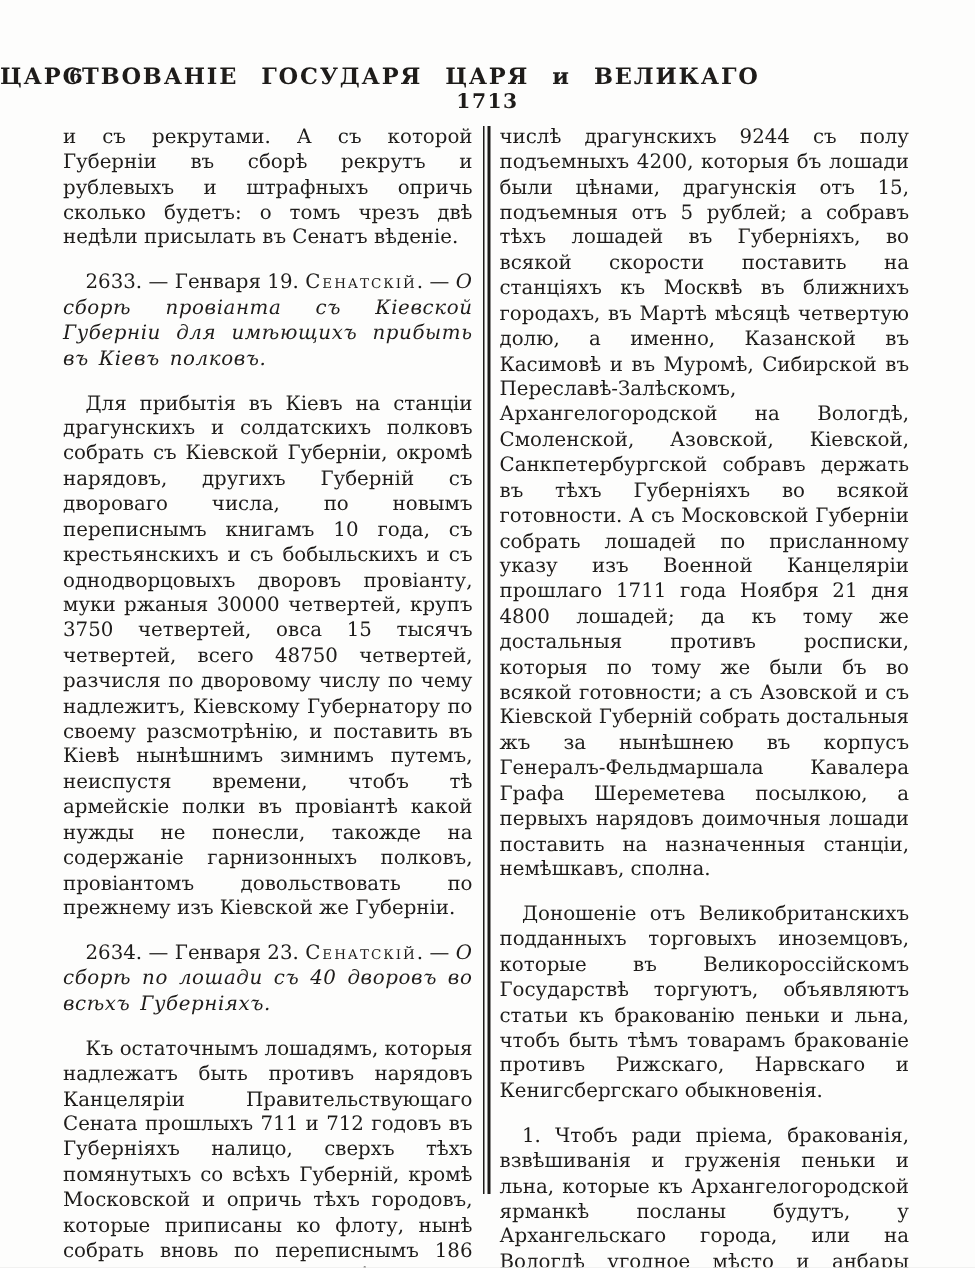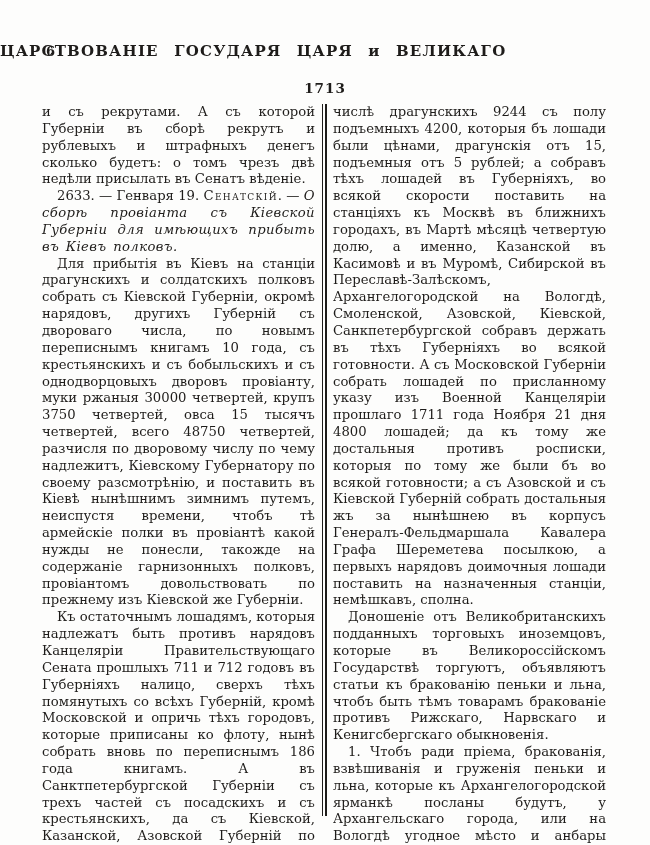--- a/index.html
+++ b/index.html
@@ -25,21 +25,21 @@
     font-size: 15px;
     font-weight: bold;
     letter-spacing: 1.2px;
     word-spacing: 9px;
   }
   .running-year {
     text-align: center;
     font-size: 13.5px;
     font-weight: bold;
     letter-spacing: 1px;
-    margin-top: 20px;
+    margin-top: 0;
   }
   .columns {
     display: flex;
     align-items: stretch;
     margin: 8px 44px 0 42px;
   }
   .col {
     width: 273px;
     font-size: 13.2px;
     line-height: 16.85px;
@@ -52,37 +52,38 @@
     display: flex;
     justify-content: center;
   }
   .divider {
     width: 2px;
     border-left: 1px solid #1e1c1a;
     border-right: 2px solid #1e1c1a;
     height: 712px;
   }
   .para { margin: 0; }
-  .para.indent { text-indent: 15px; }
+  .para.indent { text-indent: 15px; margin-top: 13px; }
   .seg-regular { }
   .seg-smallcaps { font-variant: small-caps; letter-spacing: 1.3px; }
   .seg-italic { font-style: italic; letter-spacing: 0.4px; word-spacing: 2px; }
 </style>
 </head>
 <body>
 
 <div class="page">
   <div class="page-number">6</div>
   <div class="running-head">ЦАРСТВОВАНІЕ ГОСУДАРЯ ЦАРЯ и ВЕЛИКАГО</div>
   <div class="running-year">1713</div>
   <div class="columns">
     <div class="col" id="col-left">
-        <p class="para"><span class="seg-regular">и съ рекрутами. А съ которой Губерніи въ сборѣ рекрутъ и рублевыхъ и штрафныхъ денегъ сколько будетъ: о томъ чрезъ двѣ недѣли присылать въ Сенатъ вѣденіе.</span></p>
+        <p class="para"><span class="seg-regular">и съ рекрутами. А съ которой Губерніи въ сборѣ рекрутъ и рублевыхъ и штрафныхъ опричь сколько будетъ: о томъ чрезъ двѣ недѣли присылать въ Сенатъ вѣденіе.</span></p>
         <p class="para indent"><span class="seg-regular">2633. — Генваря 19. </span><span class="seg-smallcaps">Сенатскій</span><span class="seg-regular">. — </span><span class="seg-italic">О сборѣ провіанта съ Кіевской Губерніи для имѣющихъ прибыть въ Кіевъ полковъ.</span></p>
         <p class="para indent"><span class="seg-regular">Для прибытія въ Кіевъ на станціи драгунскихъ и солдатскихъ полковъ собрать съ Кіевской Губерніи, окромѣ нарядовъ, другихъ Губерній съ двороваго числа, по новымъ переписнымъ книгамъ 10 года, съ крестьянскихъ и съ бобыльскихъ и съ однодворцовыхъ дворовъ провіанту, муки ржаныя 30000 четвертей, крупъ 3750 четвертей, овса 15 тысячъ четвертей, всего 48750 четвертей, разчисля по дворовому числу по чему надлежитъ, Кіевскому Губернатору по своему разсмотрѣнію, и поставить въ Кіевѣ нынѣшнимъ зимнимъ путемъ, неиспустя времени, чтобъ тѣ армейскіе полки въ провіантѣ какой нужды не понесли, такожде на содержаніе гарнизонныхъ полковъ, провіантомъ довольствовать по прежнему изъ Кіевской же Губерніи.</span></p>
+        <p class="para indent"><span class="seg-regular">2634. — Генваря 23. </span><span class="seg-smallcaps">Сенатскій</span><span class="seg-regular">. — </span><span class="seg-italic">О сборѣ по лошади съ 40 дворовъ во всѣхъ Губерніяхъ.</span></p>
         <p class="para indent"><span class="seg-regular">Къ остаточнымъ лошадямъ, которыя надлежатъ быть противъ нарядовъ Канцеляріи Правительствующаго Сената прошлыхъ 711 и 712 годовъ въ Губерніяхъ налицо, сверхъ тѣхъ помянутыхъ со всѣхъ Губерній, кромѣ Московской и опричь тѣхъ городовъ, которые приписаны ко флоту, нынѣ собрать вновь по переписнымъ 186 года книгамъ. А въ Санктпетербургской Губерніи съ трехъ частей съ посадскихъ и съ крестьянскихъ, да съ Кіевской, Казанской, Азовской Губерній по переписнымъ 710 года книгамъ съ однодворцовъ и съ прибылыхъ дворовъ по роспискѣ, съ 40 дворовъ по лошади, въ томъ</span></p>
       </div>
     <div class="divider-wrap">
       <div class="divider"></div>
     </div>
     <div class="col" id="col-right">
         <p class="para"><span class="seg-regular">числѣ драгунскихъ 9244 съ полу подъемныхъ 4200, которыя бъ лошади были цѣнами, драгунскія отъ 15, подъемныя отъ 5 рублей; а собравъ тѣхъ лошадей въ Губерніяхъ, во всякой скорости поставить на станціяхъ къ Москвѣ въ ближнихъ городахъ, въ Мартѣ мѣсяцѣ четвертую долю, а именно, Казанской въ Касимовѣ и въ Муромѣ, Сибирской въ Переславѣ-Залѣскомъ, Архангелогородской на Вологдѣ, Смоленской, Азовской, Кіевской, Санкпетербургской собравъ держать въ тѣхъ Губерніяхъ во всякой готовности. А съ Московской Губерніи собрать лошадей по присланному указу изъ Военной Канцеляріи прошлаго 1711 года Ноября 21 дня 4800 лошадей; да къ тому же достальныя противъ росписки, которыя по тому же были бъ во всякой готовности; а съ Азовской и съ Кіевской Губерній собрать достальныя жъ за нынѣшнею въ корпусъ Генералъ-Фельдмаршала Кавалера Графа Шереметева посылкою, а первыхъ нарядовъ доимочныя лошади поставить на назначенныя станціи, немѣшкавъ, сполна.</span></p>
         <p class="para indent"><span class="seg-regular">Доношеніе отъ Великобританскихъ подданныхъ торговыхъ иноземцовъ, которые въ Великороссійскомъ Государствѣ торгуютъ, объявляютъ статьи къ бракованію пеньки и льна, чтобъ быть тѣмъ товарамъ бракованіе противъ Рижскаго, Нарвскаго и Кенигсбергскаго обыкновенія.</span></p>
         <p class="para indent"><span class="seg-regular">1. Чтобъ ради пріема, бракованія, взвѣшиванія и груженія пеньки и льна, которые къ Архангелогородской ярманкѣ посланы будутъ, у Архангельскаго города, или на Вологдѣ угодное мѣсто и анбары отвести.</span></p>
       </div>

